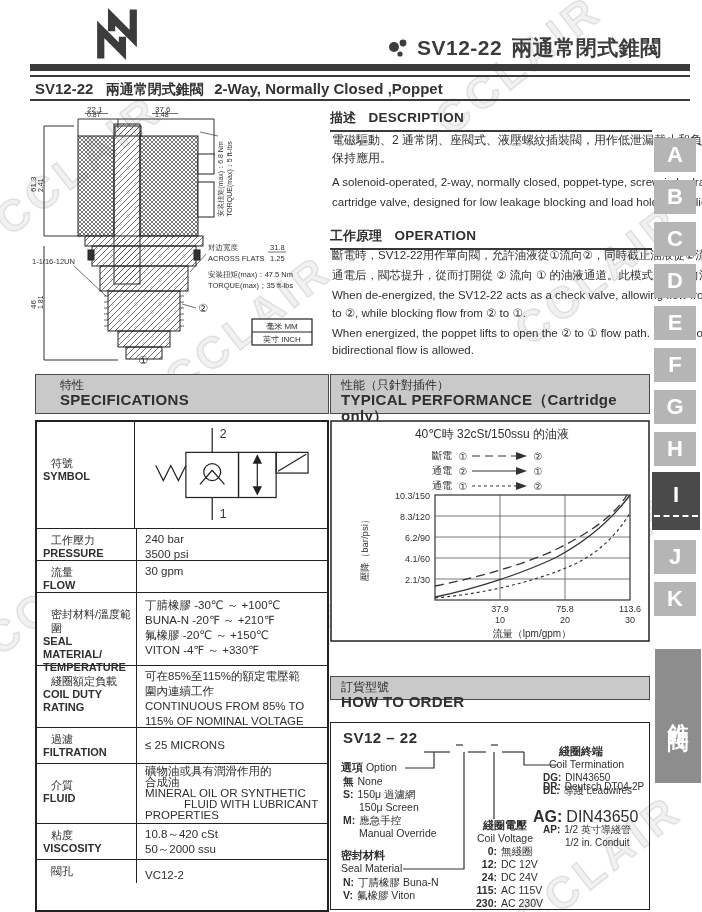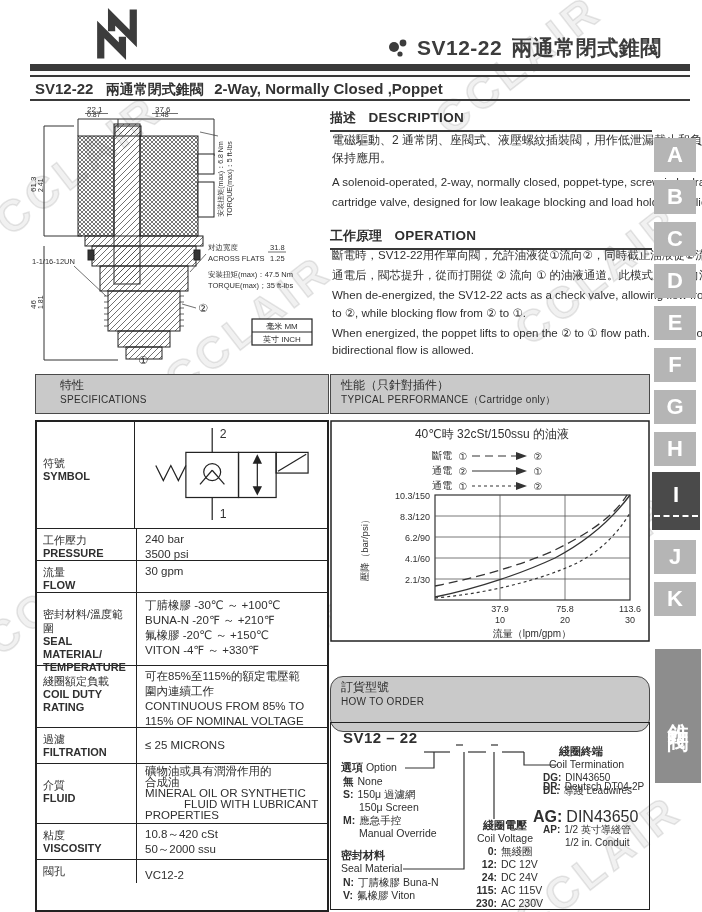--- a/index.html
+++ b/index.html
@@ -22,27 +22,27 @@
   .col-head{border-bottom:2px solid #3a3a3a;padding-bottom:3px;white-space:nowrap;}
   .col-head .cn{font-size:13px;font-weight:bold;margin-right:8px;}
   .col-head .en{font-size:13.5px;font-weight:bold;letter-spacing:0.3px;}
   .tline{position:absolute;white-space:nowrap;}
   .cn12{font-size:12px;}
   .en11{font-size:11.5px;}
   
   .sec-head{position:absolute;background:#c9c9c9;border:1.5px solid #4a4a4a;box-sizing:border-box;
             padding:3px 0 0 10px;}
   .sec-head .l1{font-size:12px;line-height:14px;}
-  .sec-head .l2{font-size:10px;font-weight:normal;line-height:16px;letter-spacing:0.3px;}
+  .sec-head .l2{font-size:15px;font-weight:bold;line-height:16px;letter-spacing:0.3px;}
   
   .spec-table{position:absolute;border:2px solid #222;box-sizing:border-box;background:#fff;}
   .spec-row{display:flex;border-top:1.5px solid #222;box-sizing:border-box;}
   .spec-row:first-child{border-top:none;}
   .spec-label{width:100px;border-right:1.5px solid #222;box-sizing:border-box;padding:4px 2px 2px 6px;}
-  .spec-label .cn{font-size:11px;line-height:14px;}
+  .spec-label .cn{font-size:11px;line-height:14px;margin-left:8px;}
   .spec-label .en{font-size:11px;font-weight:bold;line-height:13px;}
   .spec-value{flex:1;padding:3px 2px 2px 8px;}
   .spec-value div{font-size:11.5px;line-height:15px;white-space:nowrap;}
   
   .tab{position:absolute;left:654px;width:42px;height:34px;background:#b5b5b5;color:#fff;
        font-size:22px;font-weight:bold;text-align:center;line-height:34px;}
   .tab-active{left:652px;width:48px;height:58px;background:#4a4a4a;line-height:46px;}
   .tab-active .dash{position:absolute;left:2px;right:2px;bottom:13px;border-top:2px dashed #fff;}
   .cat-tab{position:absolute;background:#8d8d8d;color:#fff;display:flex;align-items:center;justify-content:center;}
   .cat-tab span{writing-mode:vertical-rl;font-size:21px;font-weight:bold;letter-spacing:10px;}
@@ -398,21 +398,21 @@
       <text x="170" y="203" text-anchor="middle">10</text>
       <text x="235" y="192" text-anchor="middle">75.8</text>
       <text x="235" y="203" text-anchor="middle">20</text>
       <text x="300" y="192" text-anchor="middle">113.6</text>
       <text x="300" y="203" text-anchor="middle">30</text>
       <text transform="rotate(-90 38 128)" x="38" y="128" font-size="9.5" text-anchor="middle">壓降（bar/psi）</text>
       <text x="202" y="217" font-size="10" text-anchor="middle">流量（lpm/gpm）</text>
     </g>
   </svg>
 
-  <div class="sec-head z" style="left:330px;top:676px;width:320px;height:56px;border-radius:13px;">
+  <div class="sec-head z" style="left:330px;top:676px;width:320px;height:24px;">
     <div class="l1">訂貨型號</div>
     <div class="l2">HOW TO ORDER</div>
   </div>
 
   <div class="order-box z" style="left:330px;top:722px;width:320px;height:188px;">
     <svg class="abs" style="left:0;top:0;" width="320" height="188" viewBox="0 0 320 188">
       <g stroke="#333" stroke-width="1.2" fill="none">
         <line x1="93" y1="29" x2="119" y2="29"></line>
         <line x1="137" y1="29" x2="155" y2="29"></line>
         <line x1="171" y1="29" x2="193" y2="29"></line>

